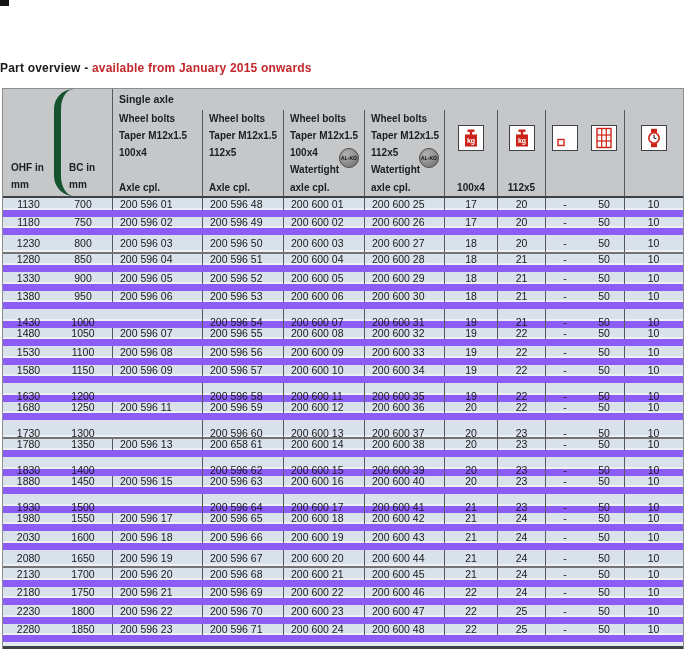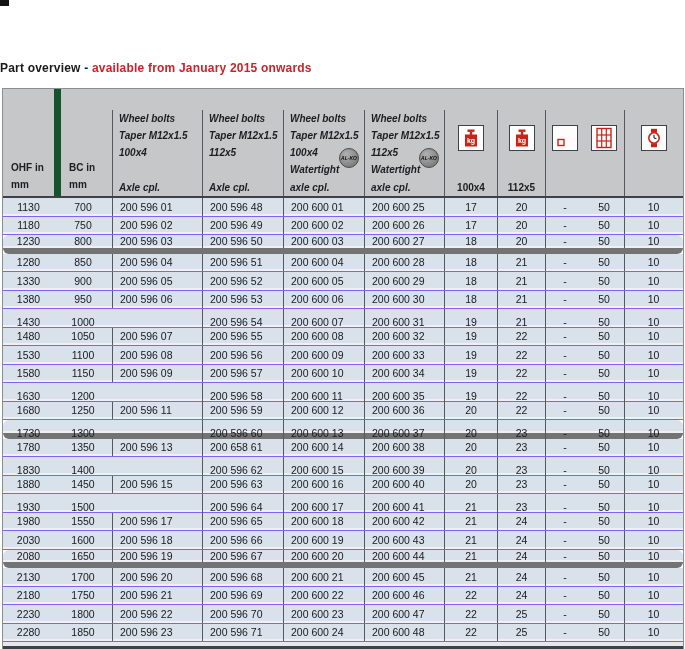--- a/index.html
+++ b/index.html
@@ -10,39 +10,39 @@
   .title{position:absolute;left:0;top:61px;font-size:12px;font-weight:bold;color:#1a1a1a;letter-spacing:.2px;}
   .title .red{color:#c3262b;}
 
   .parts-table{position:absolute;left:2px;top:88px;width:680px;border:1px solid #8a8e91;border-bottom:none;
     --cols:51px 58px 90px 81px 81px 80px 53px 48px 39px 40px 58px;}
 
   
   .thead{display:grid;grid-template-columns:var(--cols);grid-template-rows:21px 86px;background:#c5c7c9;
     border-bottom:2px solid #3e4246;}
   .hc{position:relative;box-sizing:border-box;font-size:10px;font-weight:bold;color:#1b1d1f;}
-  .hc-ohf,.hc-bc{grid-row:1/3;display:flex;flex-direction:column;justify-content:flex-end;padding:0 0 3px 8px;}
+  .hc-ohf,.hc-bc{grid-row:1/3;display:flex;flex-direction:column;justify-content:flex-end;padding:0 0 3px 8px;border-radius:20px;}
   .hc-bc{border-left:7px solid #14532d;}
   .band{grid-row:1;grid-column:3/12;border-left:1px solid #55595d;padding:4px 0 0 6px;font-size:10.5px;}
-  .hcell{grid-row:2;display:flex;flex-direction:column;padding-left:6px;font-style:italic;}
+  .hcell{grid-row:2;display:flex;flex-direction:column;padding-left:6px;}
   .bl{border-left:1px solid #55595d;}
   .hl{height:17px;line-height:17px;white-space:nowrap;}
   .hl.bottom{margin-top:auto;}
   .icol{grid-row:2;display:flex;flex-direction:column;align-items:center;padding-left:0;}
   .icol .hl{text-align:center;}
   .iconbox{margin-top:15px;width:26px;height:26px;background:#fdfdfd;border:1px solid #3f4347;
     display:flex;align-items:center;justify-content:center;box-sizing:border-box;}
   .badge{position:absolute;right:5px;top:38px;width:20px;height:20px;border-radius:50%;
     background:radial-gradient(circle at 35% 30%,#b2b2b2,#6d6d6d);border:1px solid #4b4b4b;
     display:flex;align-items:center;justify-content:center;font-size:5px;font-weight:bold;color:#101010;box-sizing:border-box;letter-spacing:0;}
 
   
   .row{display:grid;grid-template-columns:var(--cols);height:18.5px;box-sizing:border-box;
-    background:#d9e2eb;border-bottom:1px solid #8b5cf6;box-shadow:inset 0 -2px 0 #edf1f4;}
-  .row.group-end{border-bottom:6px solid #737373;border-radius:6px;}
+    background:#d9e2eb;border-bottom:7px solid #8b5cf6;box-shadow:inset 0 -2px 0 #edf1f4;}
+  .row.group-end{border-bottom:2px solid #737373;}
   .cell{font-size:10.5px;color:#17191c;display:flex;align-items:center;justify-content:center;
     box-sizing:border-box;white-space:nowrap;overflow:hidden;}
   .cell.left{justify-content:flex-start;padding-left:7px;}
   .cell.red{color:#a23a40;margin-top:26px;}
 
   .tfoot{height:4px;background:#e4e9ee;border-bottom:3px solid #3e4246;}
 </style>
 </head>
 <body>
 
@@ -59,20 +59,21 @@
     <div class="hc hc-ohf">
       <div class="hl">OHF in</div>
       <div class="hl">mm</div>
     </div>
 
     <div class="hc hc-bc">
       <div class="hl">BC in</div>
       <div class="hl">mm</div>
     </div>
 
+    <div class="hc band">Single axle</div>
 
     <div class="hc hcell bl" style="grid-column:3;">
       <div class="hl">Wheel bolts</div>
       <div class="hl">Taper M12x1.5</div>
       <div class="hl">100x4</div>
       <div class="hl bottom">Axle cpl.</div>
     </div>
 
     <div class="hc hcell bl" style="grid-column:4;">
       <div class="hl">Wheel bolts</div>

